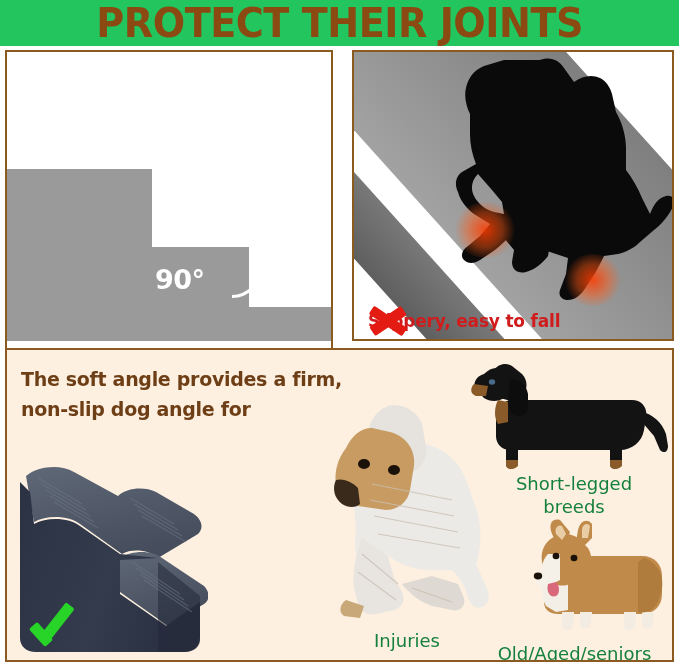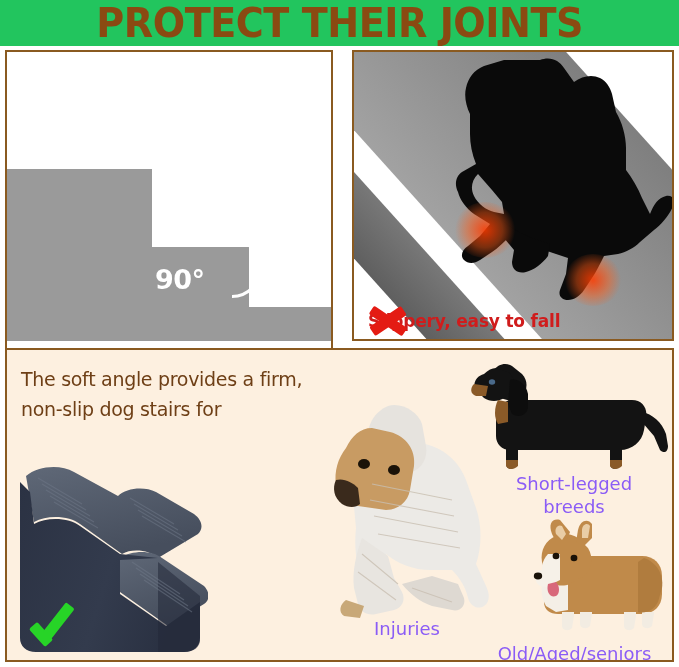--- a/index.html
+++ b/index.html
@@ -118,32 +118,32 @@
     background:radial-gradient(circle, rgba(255,60,0,0.85) 0%, rgba(255,90,20,0.45) 42%, rgba(255,120,40,0.0) 72%);
     pointer-events:none;
   }
   .glow-front{ left:100px; top:150px; width:62px; height:56px; }
   .glow-rear{  left:210px; top:202px; width:58px; height:52px; }
 
   
   .desc{
     position:absolute; left:14px; top:14px;
     font-family:"DejaVu Sans", sans-serif;
-    font-weight:normal;
+    font-weight:bold;
     font-size:19px;
     line-height:30px;
     color:#6e3f16;
     letter-spacing:-0.3px;
   }
 
   .caption{
     position:absolute;
     font-family:"DejaVu Sans", sans-serif;
     font-size:18px;
-    color:#8b5cf6;
+    color:#15803d;
     text-align:center;
     line-height:23px;
     white-space:pre-line;
   }
 
   
   .stairs-wrap{ position:absolute; left:6px; top:465px; width:200px; height:196px; }
 
   .check-mark{
     position:absolute; left:28px; top:600px; width:46px; height:44px;
@@ -268,21 +268,21 @@
         <span></span>
       </div>
     <div class="warn-text">Slippery, easy to fall</div>
   </div>
 </div>
 
 <div class="panel panel-bottom">
 
   <div class="desc">
     <div>The soft angle provides a firm,</div>
-    <div>non-slip dog stairs for</div>
+    <div>non-slip dog angle for</div>
   </div>
 
   <svg class="stairs-wrap" viewBox="0 0 200 196" style="left:1px; top:112px; width:200px; height:196px;">
     <defs>
       <linearGradient id="frontFace" x1="0" y1="0" x2="1" y2="0.3">
         <stop offset="0%" stop-color="#2b3243"></stop>
         <stop offset="60%" stop-color="#333b4d"></stop>
         <stop offset="100%" stop-color="#2a3142"></stop>
       </linearGradient>
       <linearGradient id="topFace" x1="0" y1="0" x2="0.4" y2="1">
@@ -523,15 +523,15 @@
     <path fill="#f2ece2" d="M 50 94 L 50 108 C 50 112 56 114 60 110 L 62 98 L 62 94 Z"></path>
     <path fill="#f2ece2" d="M 68 94 L 68 106 C 68 110 74 112 78 108 L 80 96 L 80 94 Z"></path>
     <path fill="#f2ece2" d="M 112 94 L 112 108 C 112 112 118 114 122 110 L 124 98 L 124 94 Z"></path>
     <path fill="#f2ece2" d="M 130 94 L 130 106 C 130 110 136 112 140 108 L 142 96 L 142 94 Z"></path>
 
     <path fill="#b07c3e" d="M 132 40 C 144 44 152 56 150 70 L 146 84 C 142 92 134 96 126 94 L 126 44 Z"></path>
   </svg>
 
   <div class="caption" style="left:487px; top:122px; width:160px;">Short-legged
 breeds</div>
-  <div class="caption" style="left:335px; top:267px; width:130px;">Injuries</div>
+  <div class="caption" style="left:335px; top:279px; width:130px;">Injuries</div>
   <div class="caption" style="left:465px; top:277px; width:205px;margin-top:15px;">Old/Aged/seniors</div>
 </div>
 
 </body></html>

